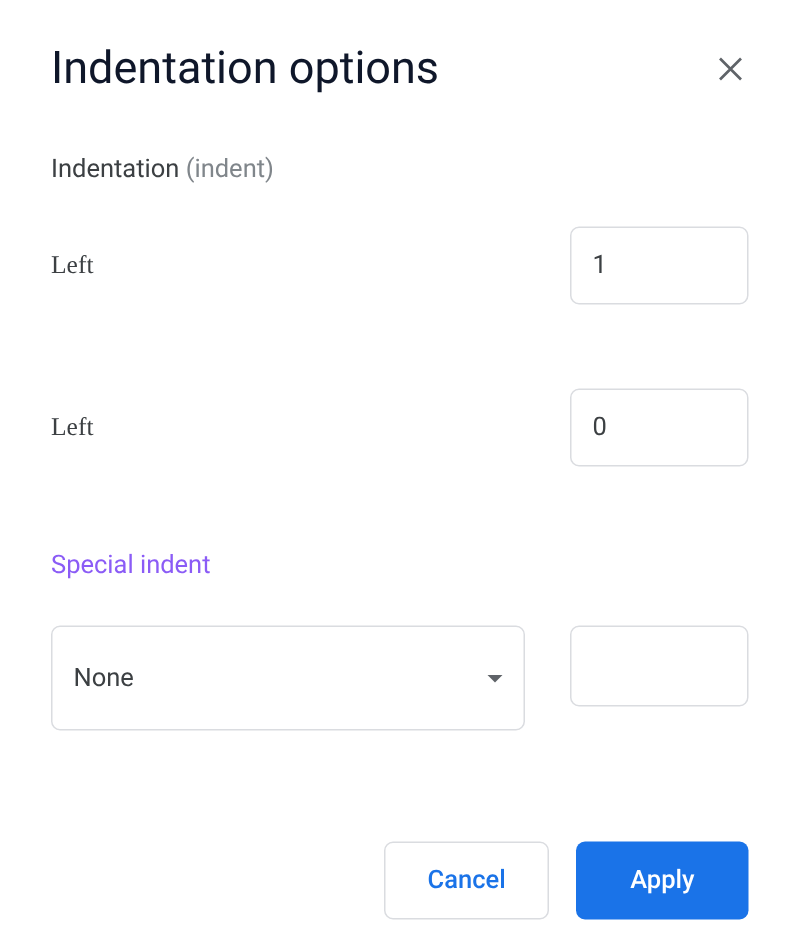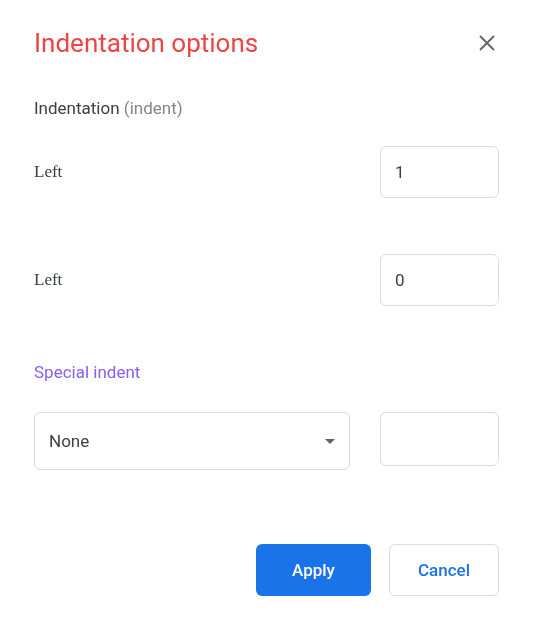--- a/index.html
+++ b/index.html
@@ -15,23 +15,23 @@
       padding: 28px 34px;
       color: #3c4043;
     }
     .header {
       display: flex;
       justify-content: space-between;
       align-items: center;
       margin-bottom: 40px;
     }
     .title {
-      font-size: 26px;
+      font-size: 30px;
       font-weight: 400;
-      color: #ef4444;
+      color: #0f172a;
       text-align: center;
     }
     .close-btn {
       width: 24px;
       height: 24px;
       cursor: pointer;
       color: #5f6368;
       display: flex;
       align-items: center;
       justify-content: center;
@@ -72,21 +72,21 @@
       color: #8b5cf6;
       margin-bottom: 30px;
     }
     .special-row {
       display: flex;
       gap: 30px;
       margin-bottom: 74px;
     }
     .dropdown {
       flex: 1;
-      height: 58px;
+      height: 70px;
       border: 1px solid #dadce0;
       border-radius: 6px;
       padding: 0 14px;
       display: flex;
       align-items: center;
       justify-content: space-between;
       cursor: pointer;
       font-size: 17px;
       color: #3c4043;
     }
@@ -164,15 +164,15 @@
 
 <div class="special-row">
   <div class="dropdown">
     <span>None</span>
     <div class="dropdown-arrow"></div>
   </div>
   <input type="text" class="special-value" value="" style="">
 </div>
 
 <div class="button-row">
+  <button class="btn btn-cancel">Cancel</button>
   <button class="btn btn-apply">Apply</button>
-  <button class="btn btn-cancel">Cancel</button>
 </div>
 
 </body></html>

